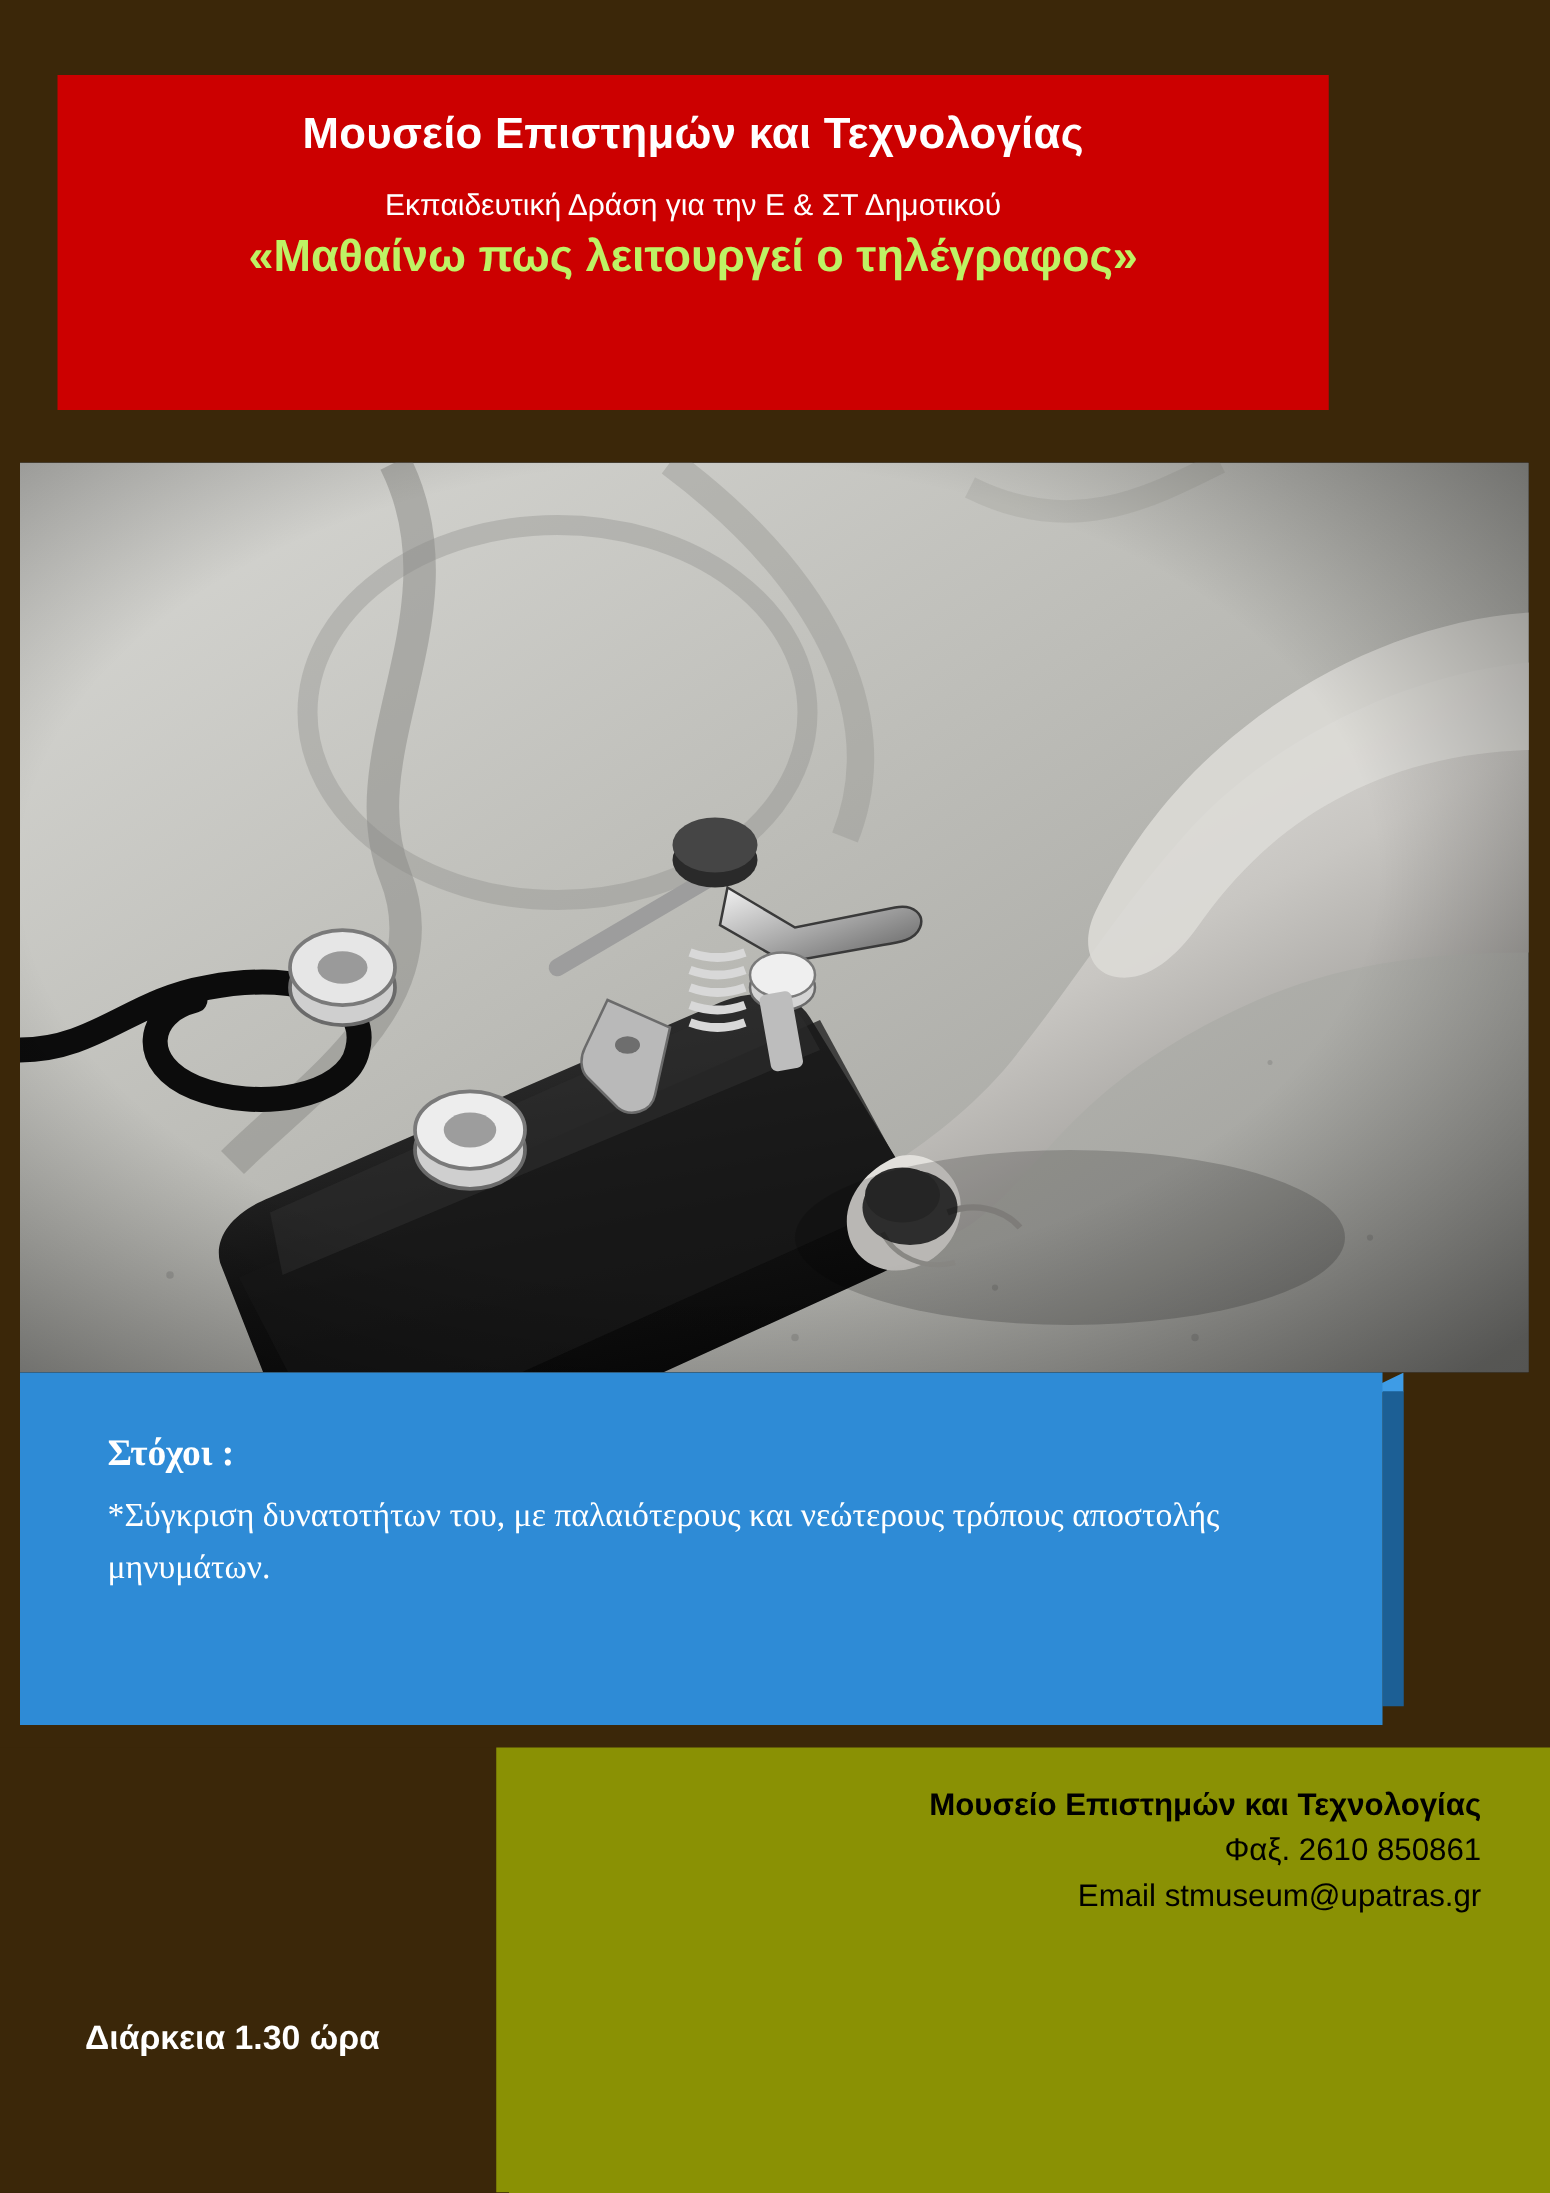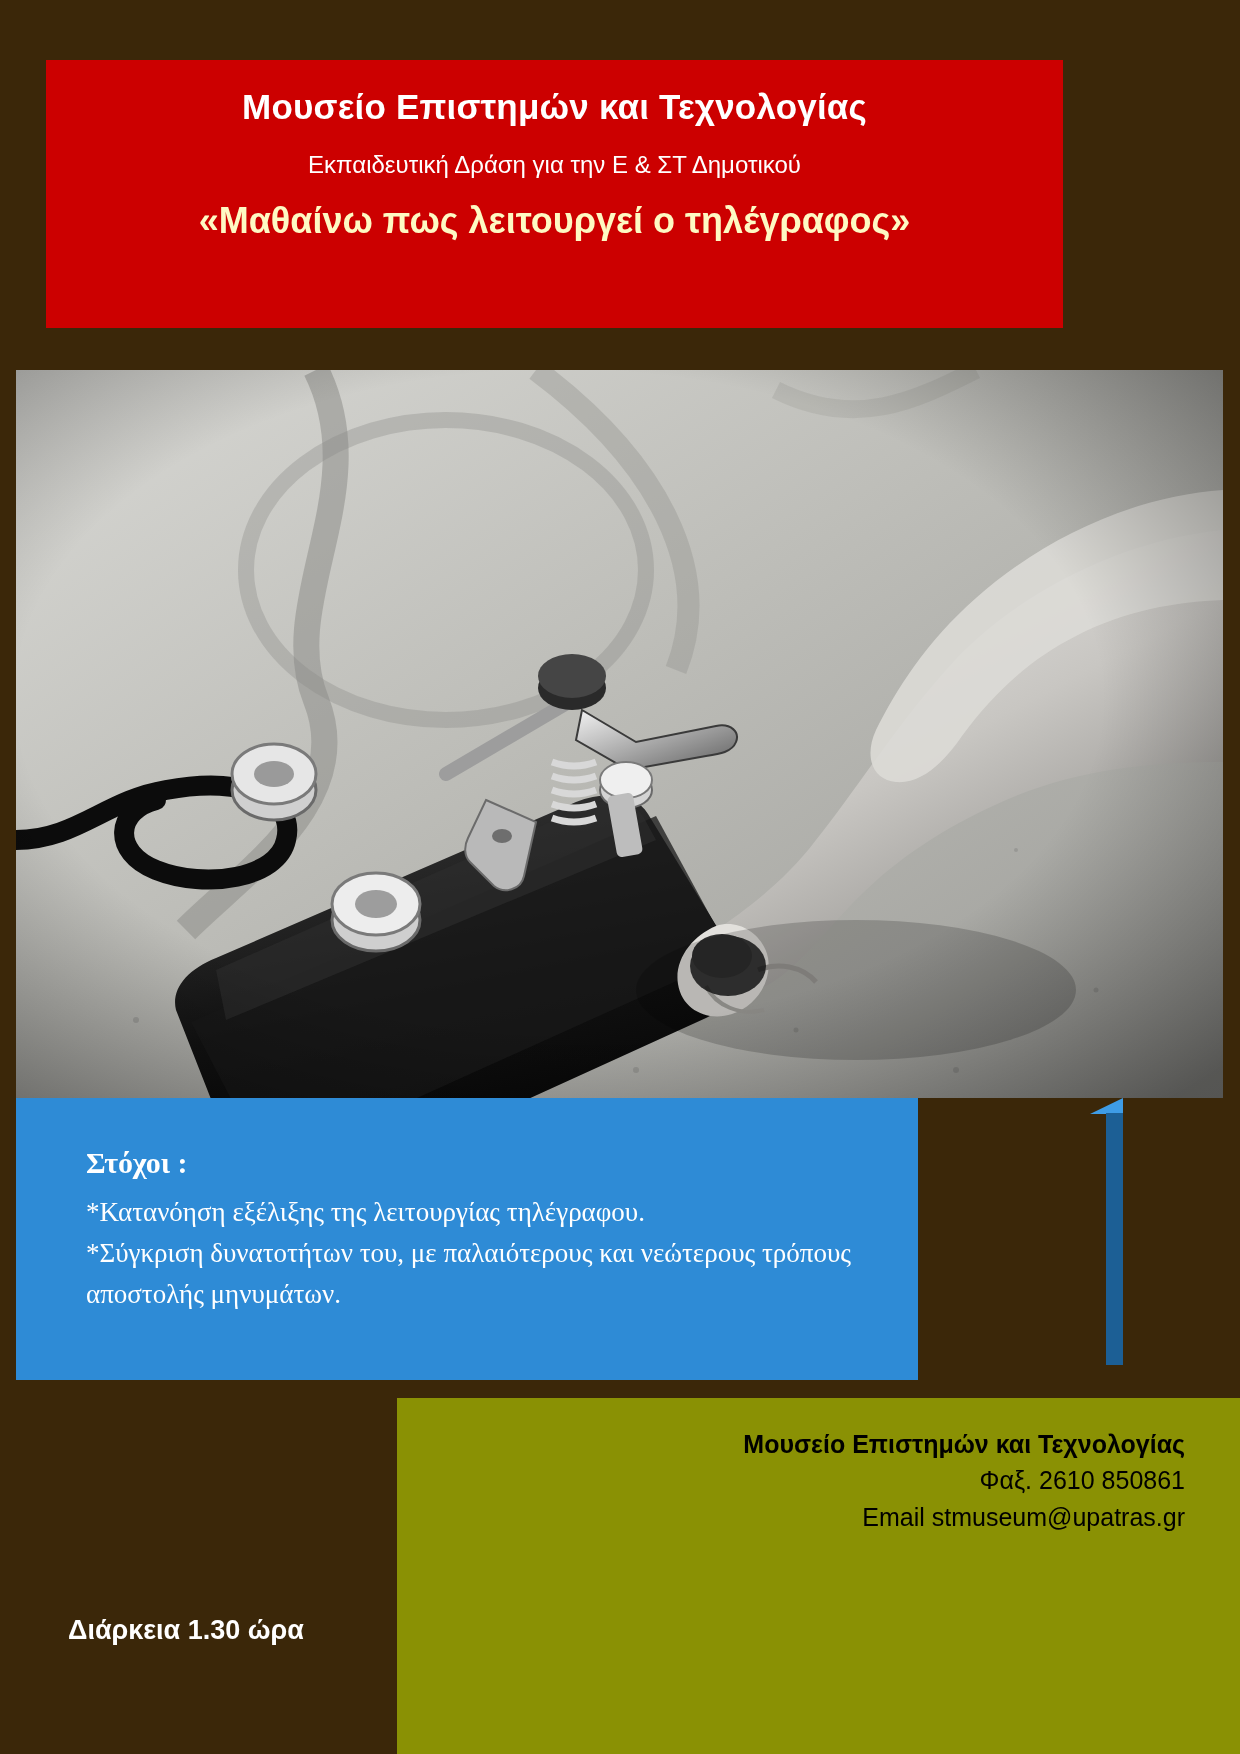--- a/index.html
+++ b/index.html
@@ -42,45 +42,45 @@
     letter-spacing: .2px;
   }
   .header-sub {
     color: #ffffff;
     font-size: 24px;
     font-weight: normal;
     margin-top: 16px;
     line-height: 1.3;
   }
   .header-quote {
-    color: #fef9c3;
+    color: #bef264;
     font-size: 36px;
     font-weight: bold;
-    margin-top: 18px;
+    margin-top: 2px;
     line-height: 1.25;
   }
 
   
   .photo {
     position: absolute;
     left: 16px;
     top: 370px;
     width: 1207px;
     height: 728px;
     overflow: hidden;
     background: #2a2a2a;
   }
   .photo svg { display: block; width: 100%; height: 100%; }
 
   
   .blue-panel {
     position: absolute;
     left: 16px;
     top: 1098px;
-    width: 902px;
+    width: 1090px;
     height: 282px;
     background: #2e8bd6;
     box-sizing: border-box;
     padding: 48px 58px 0 70px;
   }
   .blue-shadow-right {
     position: absolute;
     left: 1106px;
     top: 1113px;
     width: 17px;
@@ -256,21 +256,20 @@
       <ellipse cx="840" cy="620" rx="220" ry="70" fill="#000" opacity="0.18"></ellipse>
 
       <rect width="1207" height="728" fill="url(#vign)"></rect>
     </svg>
   </div>
 
   <div class="blue-shadow-top"></div>
   <div class="blue-shadow-right"></div>
   <div class="blue-panel">
     <div class="goals-title">Στόχοι :</div>
-    <div class="goal-line">*Κατανόηση εξέλιξης της λειτουργίας τηλέγραφου.</div>
     <div class="goal-line">*Σύγκριση δυνατοτήτων του, με παλαιότερους και νεώτερους τρόπους αποστολής μηνυμάτων.</div>
   </div>
 
   <div class="footer-left"></div>
   <div class="duration">Διάρκεια 1.30 ώρα</div>
 
   <div class="footer-olive">
     <div class="contact-line bold-first">Μουσείο Επιστημών και Τεχνολογίας</div>
     <div class="contact-line">Φαξ. 2610 850861</div>
     <div class="contact-line">Email stmuseum@upatras.gr</div>

